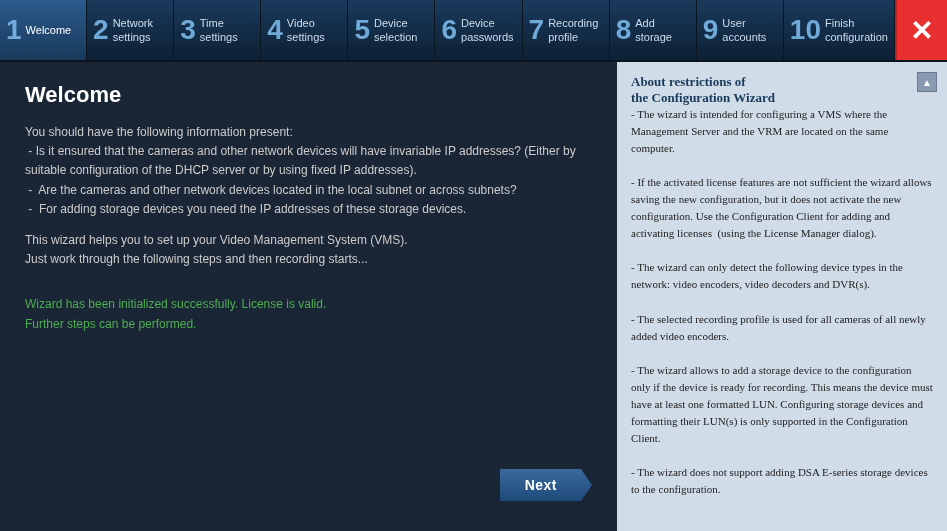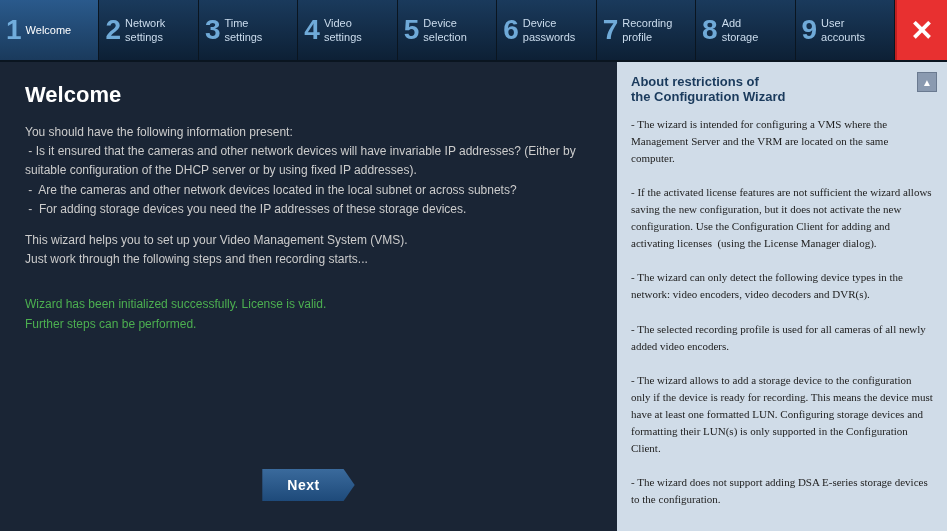--- a/index.html
+++ b/index.html
@@ -126,22 +126,23 @@
       color: #111;
       padding: 12px 14px;
       position: relative;
       overflow-y: auto;
     }
 
     .right-panel-title {
       font-size: 13px;
       font-weight: bold;
       color: #1a3a5c;
-      margin-bottom: 12px;
+      margin-bottom: 0;
       padding-right: 30px;
+      font-family: Liberation Serif, serif;
     }
 
     .right-panel-text {
       font-size: 11px;
       color: #222;
       line-height: 1.55;
       font-family: Liberation Serif, serif;
     }
 
     .scroll-btn {
@@ -198,20 +199,24 @@
     <span class="nav-label">Recording<br>profile</span>
   </div>
   <div class="nav-item">
     <span class="nav-number">8</span>
     <span class="nav-label">Add<br>storage</span>
   </div>
   <div class="nav-item">
     <span class="nav-number">9</span>
     <span class="nav-label">User<br>accounts</span>
   </div>
+  <div class="nav-item">
+    <span class="nav-number">10</span>
+    <span class="nav-label">Finish<br>configuration</span>
+  </div>
   <div class="close-btn">
     <span class="close-x">✕</span>
   </div>
 </div>
 
 <div class="main-content">
 
   <div class="left-panel">
     <div class="left-content-wrapper">
       <h1 class="welcome-title">Welcome</h1>
@@ -226,21 +231,21 @@
       <p class="welcome-text">
         This wizard helps you to set up your Video Management System (VMS).<br>
         Just work through the following steps and then recording starts...
       </p>
 
       <p class="success-text">
         Wizard has been initialized successfully. License is valid.<br>
         Further steps can be performed.
       </p>
 
-      <div style="position: absolute; bottom: 10px; left: 0; right: 0; display: flex; justify-content: center; align-items: center;">
+      <div style="position: absolute; bottom: 10px; left: 0; right: 0; display: flex; justify-content: flex-end; align-items: center;">
         <button class="next-btn">Next</button>
       </div>
     </div>
   </div>
 
   <div class="right-panel">
     <div class="scroll-btn">▲</div>
     <div class="right-panel-title">
       About restrictions of<br>the Configuration Wizard
     </div>

